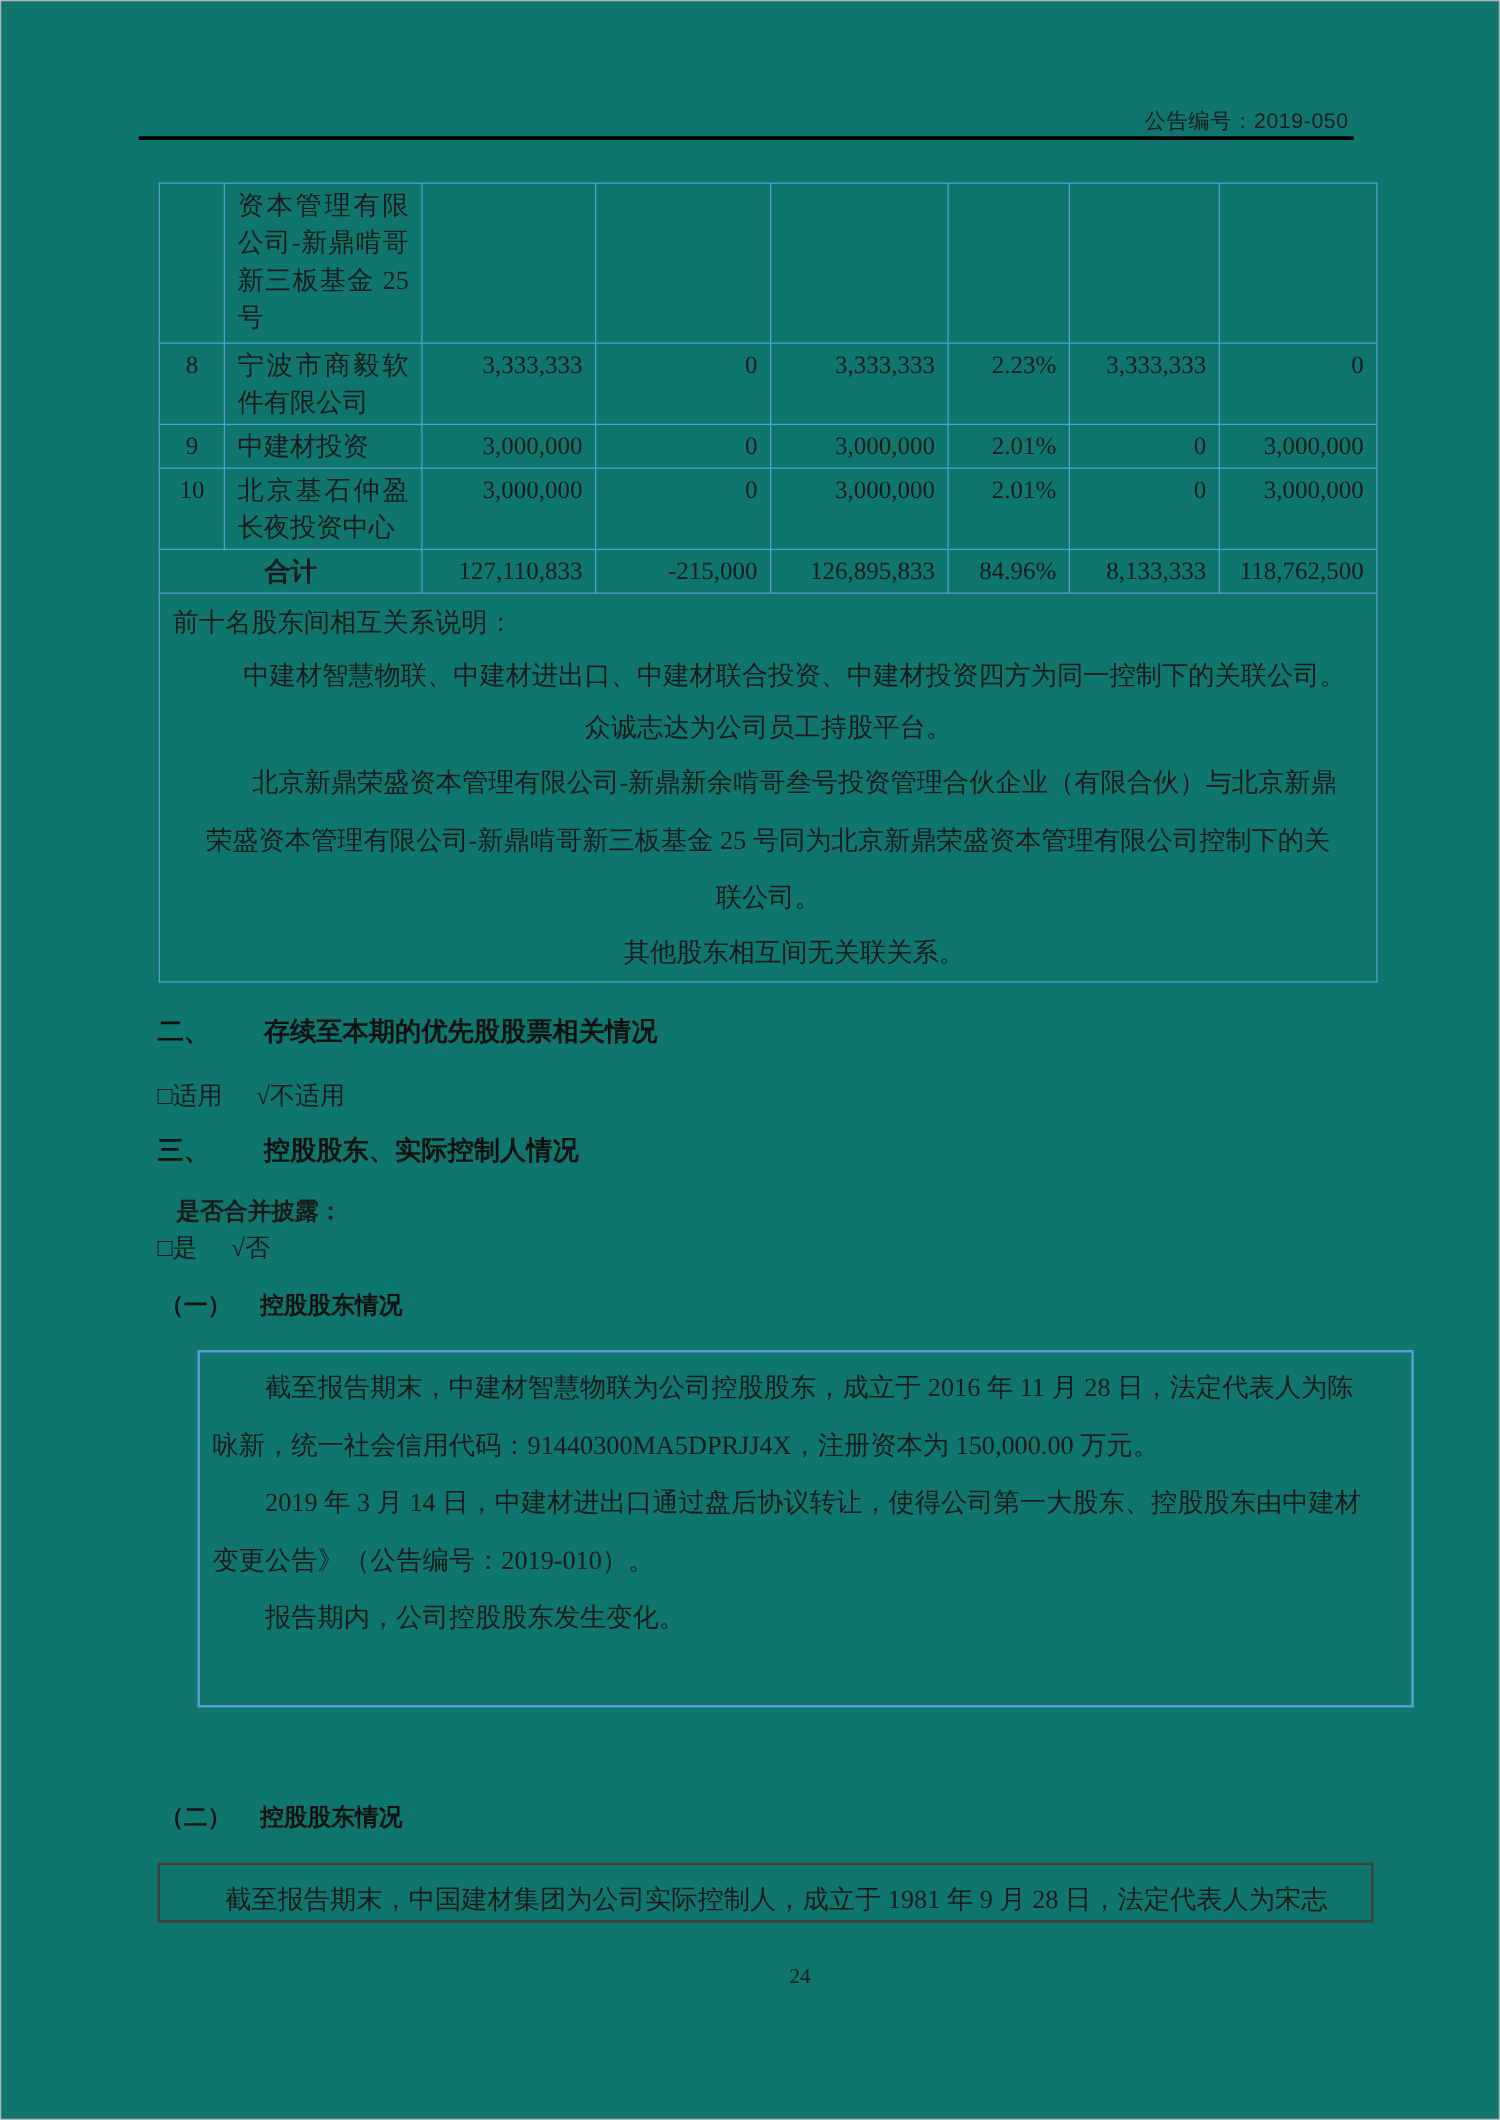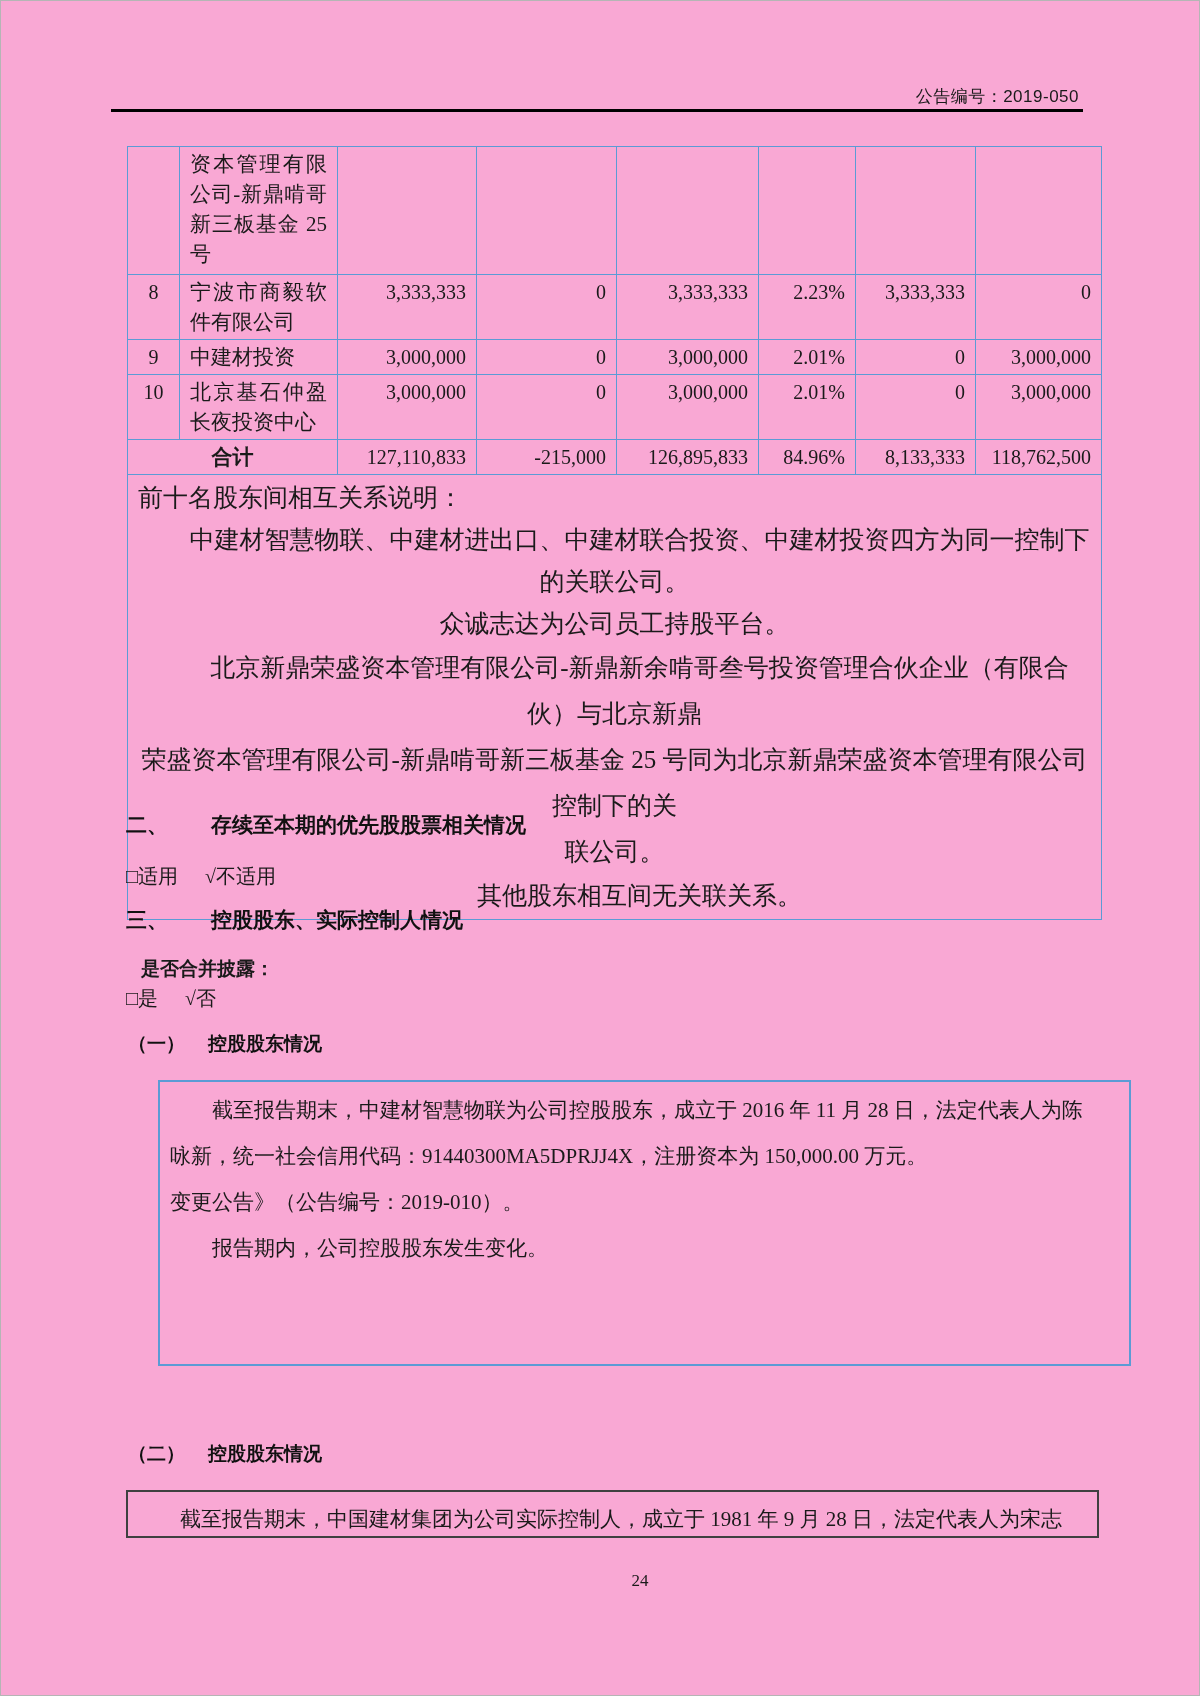--- a/index.html
+++ b/index.html
@@ -1,19 +1,19 @@
 <!DOCTYPE html>
 <html><head>
 <meta charset="utf-8">
 <style>
   html,body{margin:0;padding:0;background:#ffffff;}
   .page{
     position:relative;
     width:1200px;height:1696px;
-    background:#f9a8d4;
+    background:#0f766e;
     box-sizing:border-box;
     border:1px solid #b5b5b5;
     font-family:"Liberation Serif","DejaVu Serif",serif;
     color:#1a1a1a;
     overflow:hidden;
   }
   
   .doc-no{
     position:absolute;top:84px;right:120px;
     font-size:17px;letter-spacing:.5px;
@@ -43,21 +43,21 @@
     padding:2px 14px 2px 9px;
   }
   td.val{text-align:right;}
   tr.row-a{height:128px;}
   tr.row-b{height:62px;}
   tr.row-c{height:34px;}
   tr.row-d{height:61px;}
   tr.row-total{height:33px;}
   tr.row-note{height:300px;}
   .total-label{text-align:center;font-weight:bold;font-size:21px;}
-  td.note-cell{font-size:25px;padding:4px 16px 4px 10px;}
+  td.note-cell{font-size:21px;padding:4px 16px 4px 10px;}
   .note-title{line-height:42px;}
   .note-line{line-height:42px;text-align:center;}
   .note-line.wide{line-height:46px;}
   .indent{text-indent:2em;}
   
   .h-major{
     position:absolute;left:125px;
     display:flex;
     font-family:"Liberation Sans","DejaVu Sans",sans-serif;
     font-weight:bold;font-size:21px;color:#111;
@@ -215,20 +215,21 @@
   </div>
 
   <div class="h-sub" id="sub1-heading">
     <span class="h-num">（一）</span>
     <span>控股股东情况</span>
   </div>
 
   <div class="text-box box-blue" id="box-sub1">
       <div class="box-line indent">截至报告期末，中建材智慧物联为公司控股股东，成立于 2016 年 11 月 28 日，法定代表人为陈</div>
       <div class="box-line">咏新，统一社会信用代码：91440300MA5DPRJJ4X，注册资本为 150,000.00 万元。</div>
+      <div class="box-line indent">2019 年 3 月 14 日，中建材进出口通过盘后协议转让，使得公司第一大股东、控股股东由中建材</div>
       <div class="box-line">变更公告》（公告编号：2019-010）。</div>
       <div class="box-line indent">报告期内，公司控股股东发生变化。</div>
     </div>
 
   <div class="h-sub" id="sub2-heading">
     <span class="h-num">（二）</span>
     <span>控股股东情况</span>
   </div>
 
   <div class="text-box box-dark" id="box-sub2">

